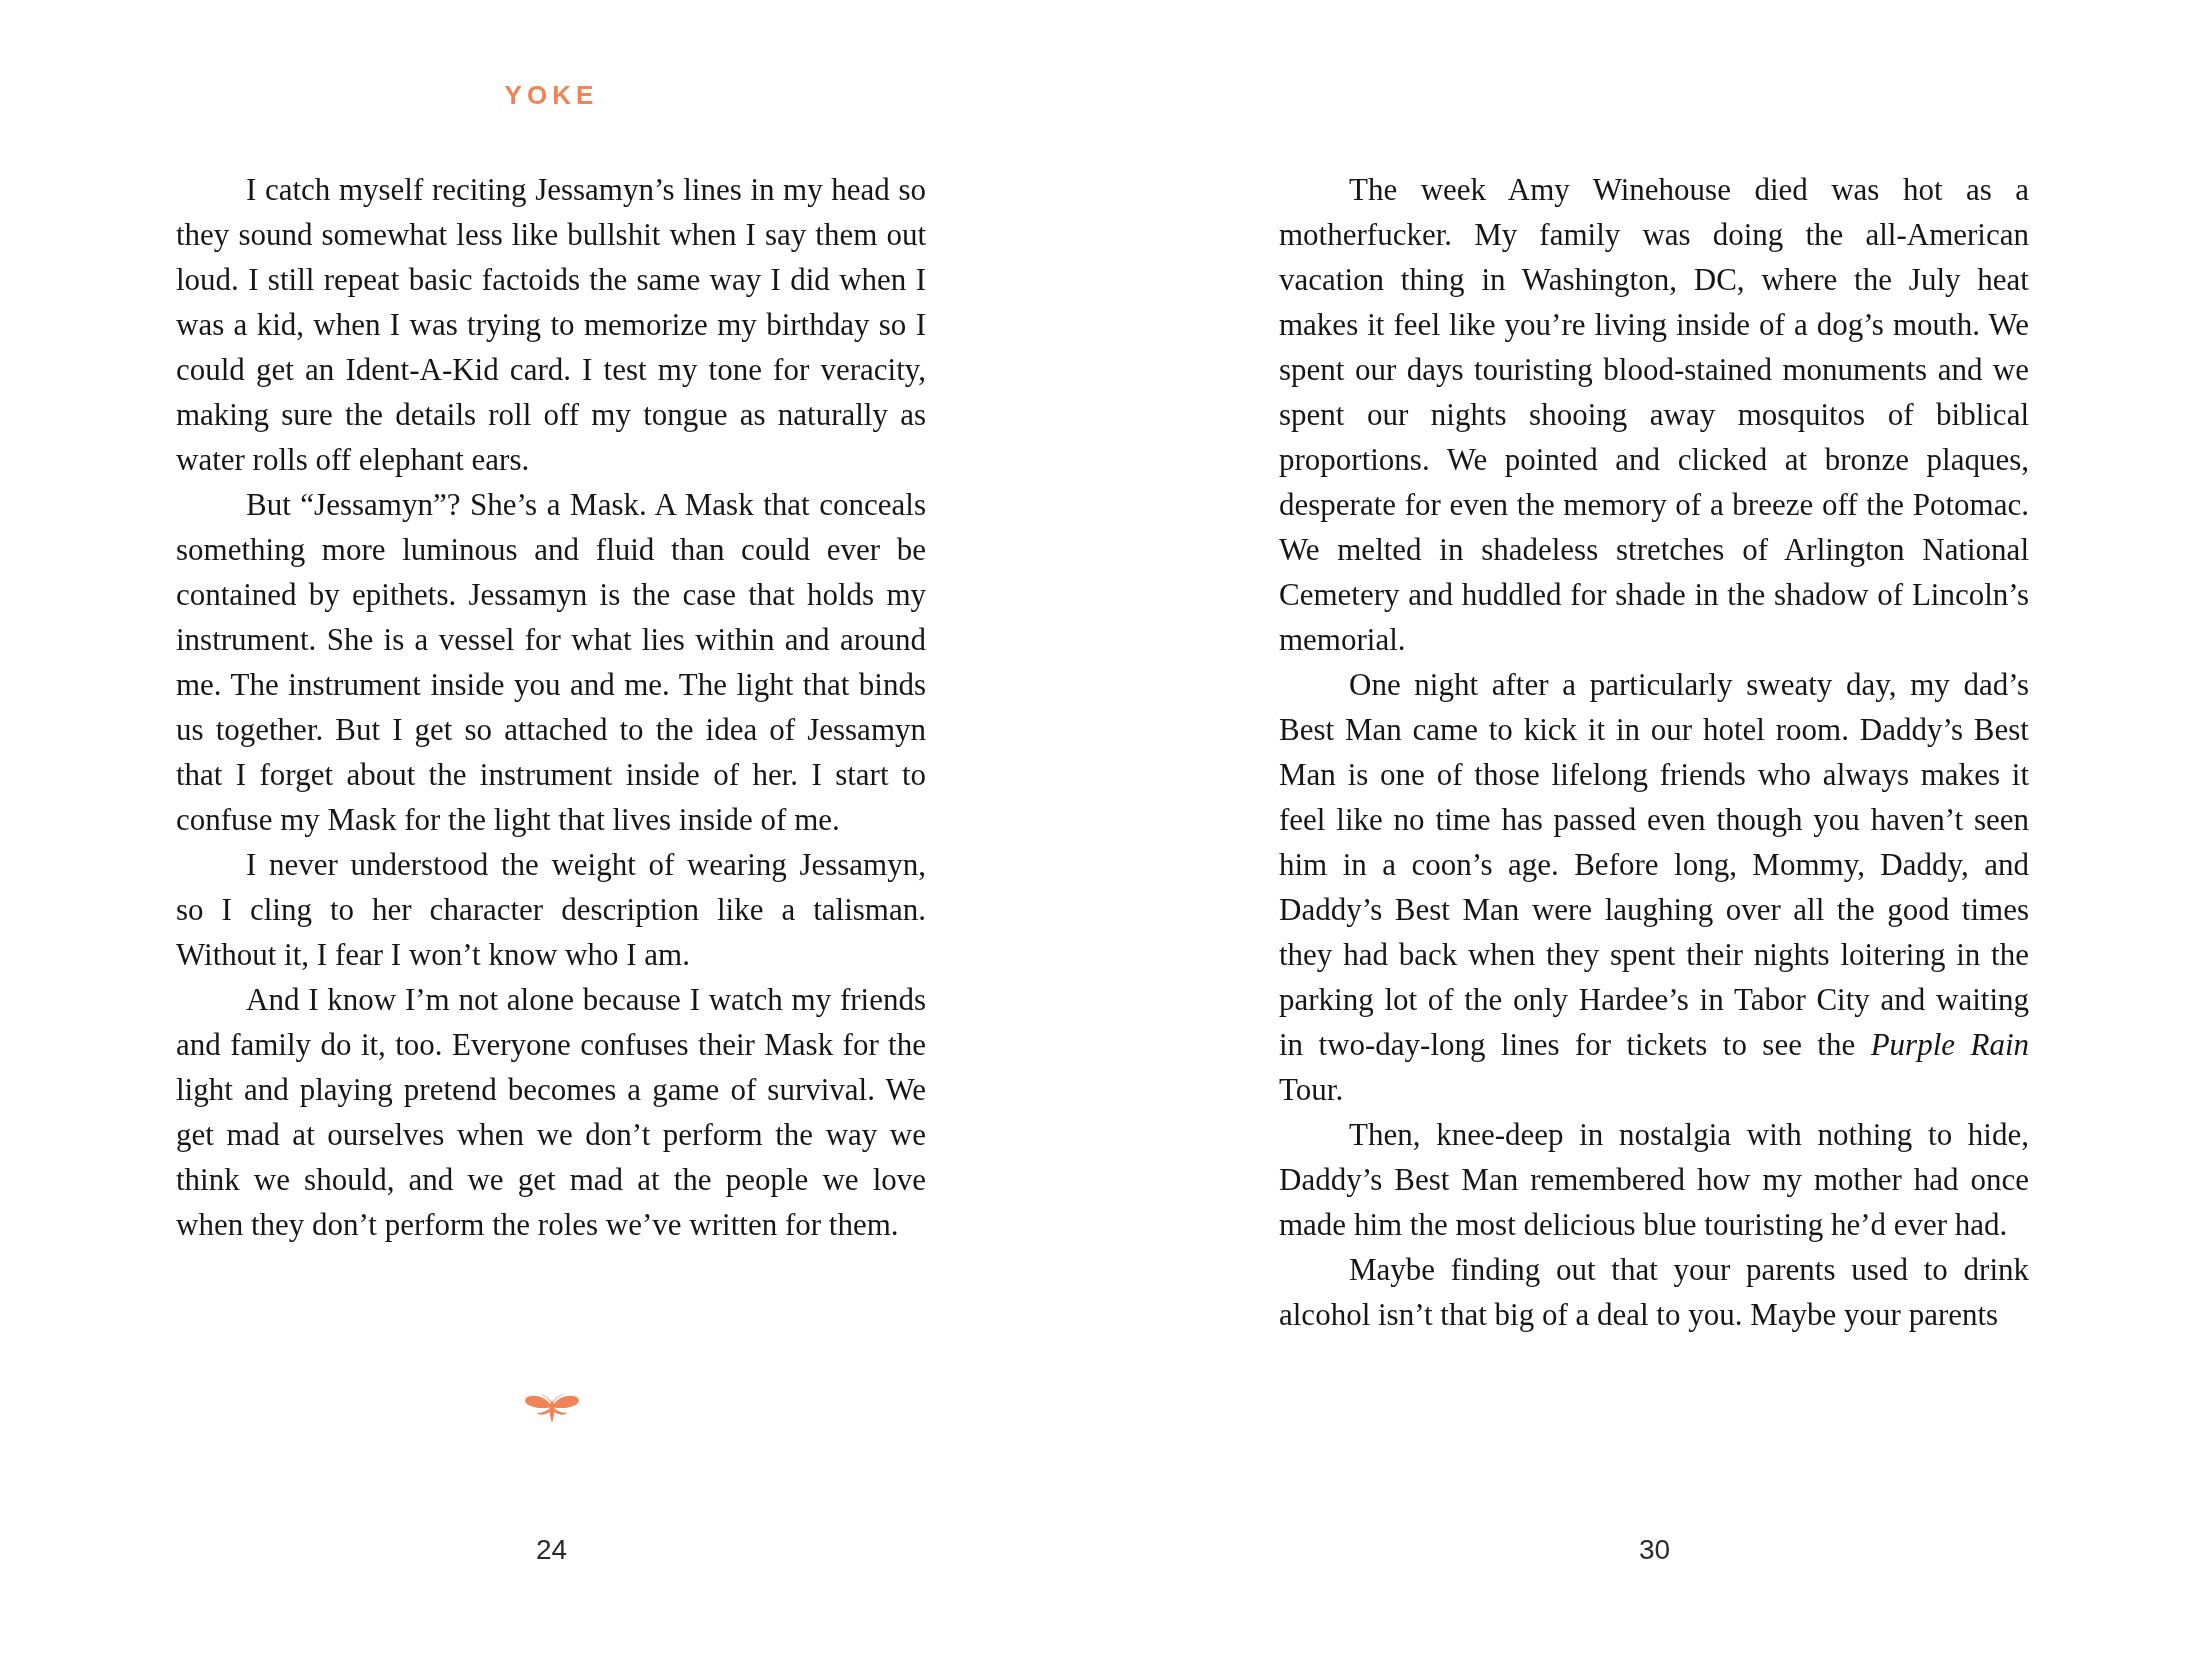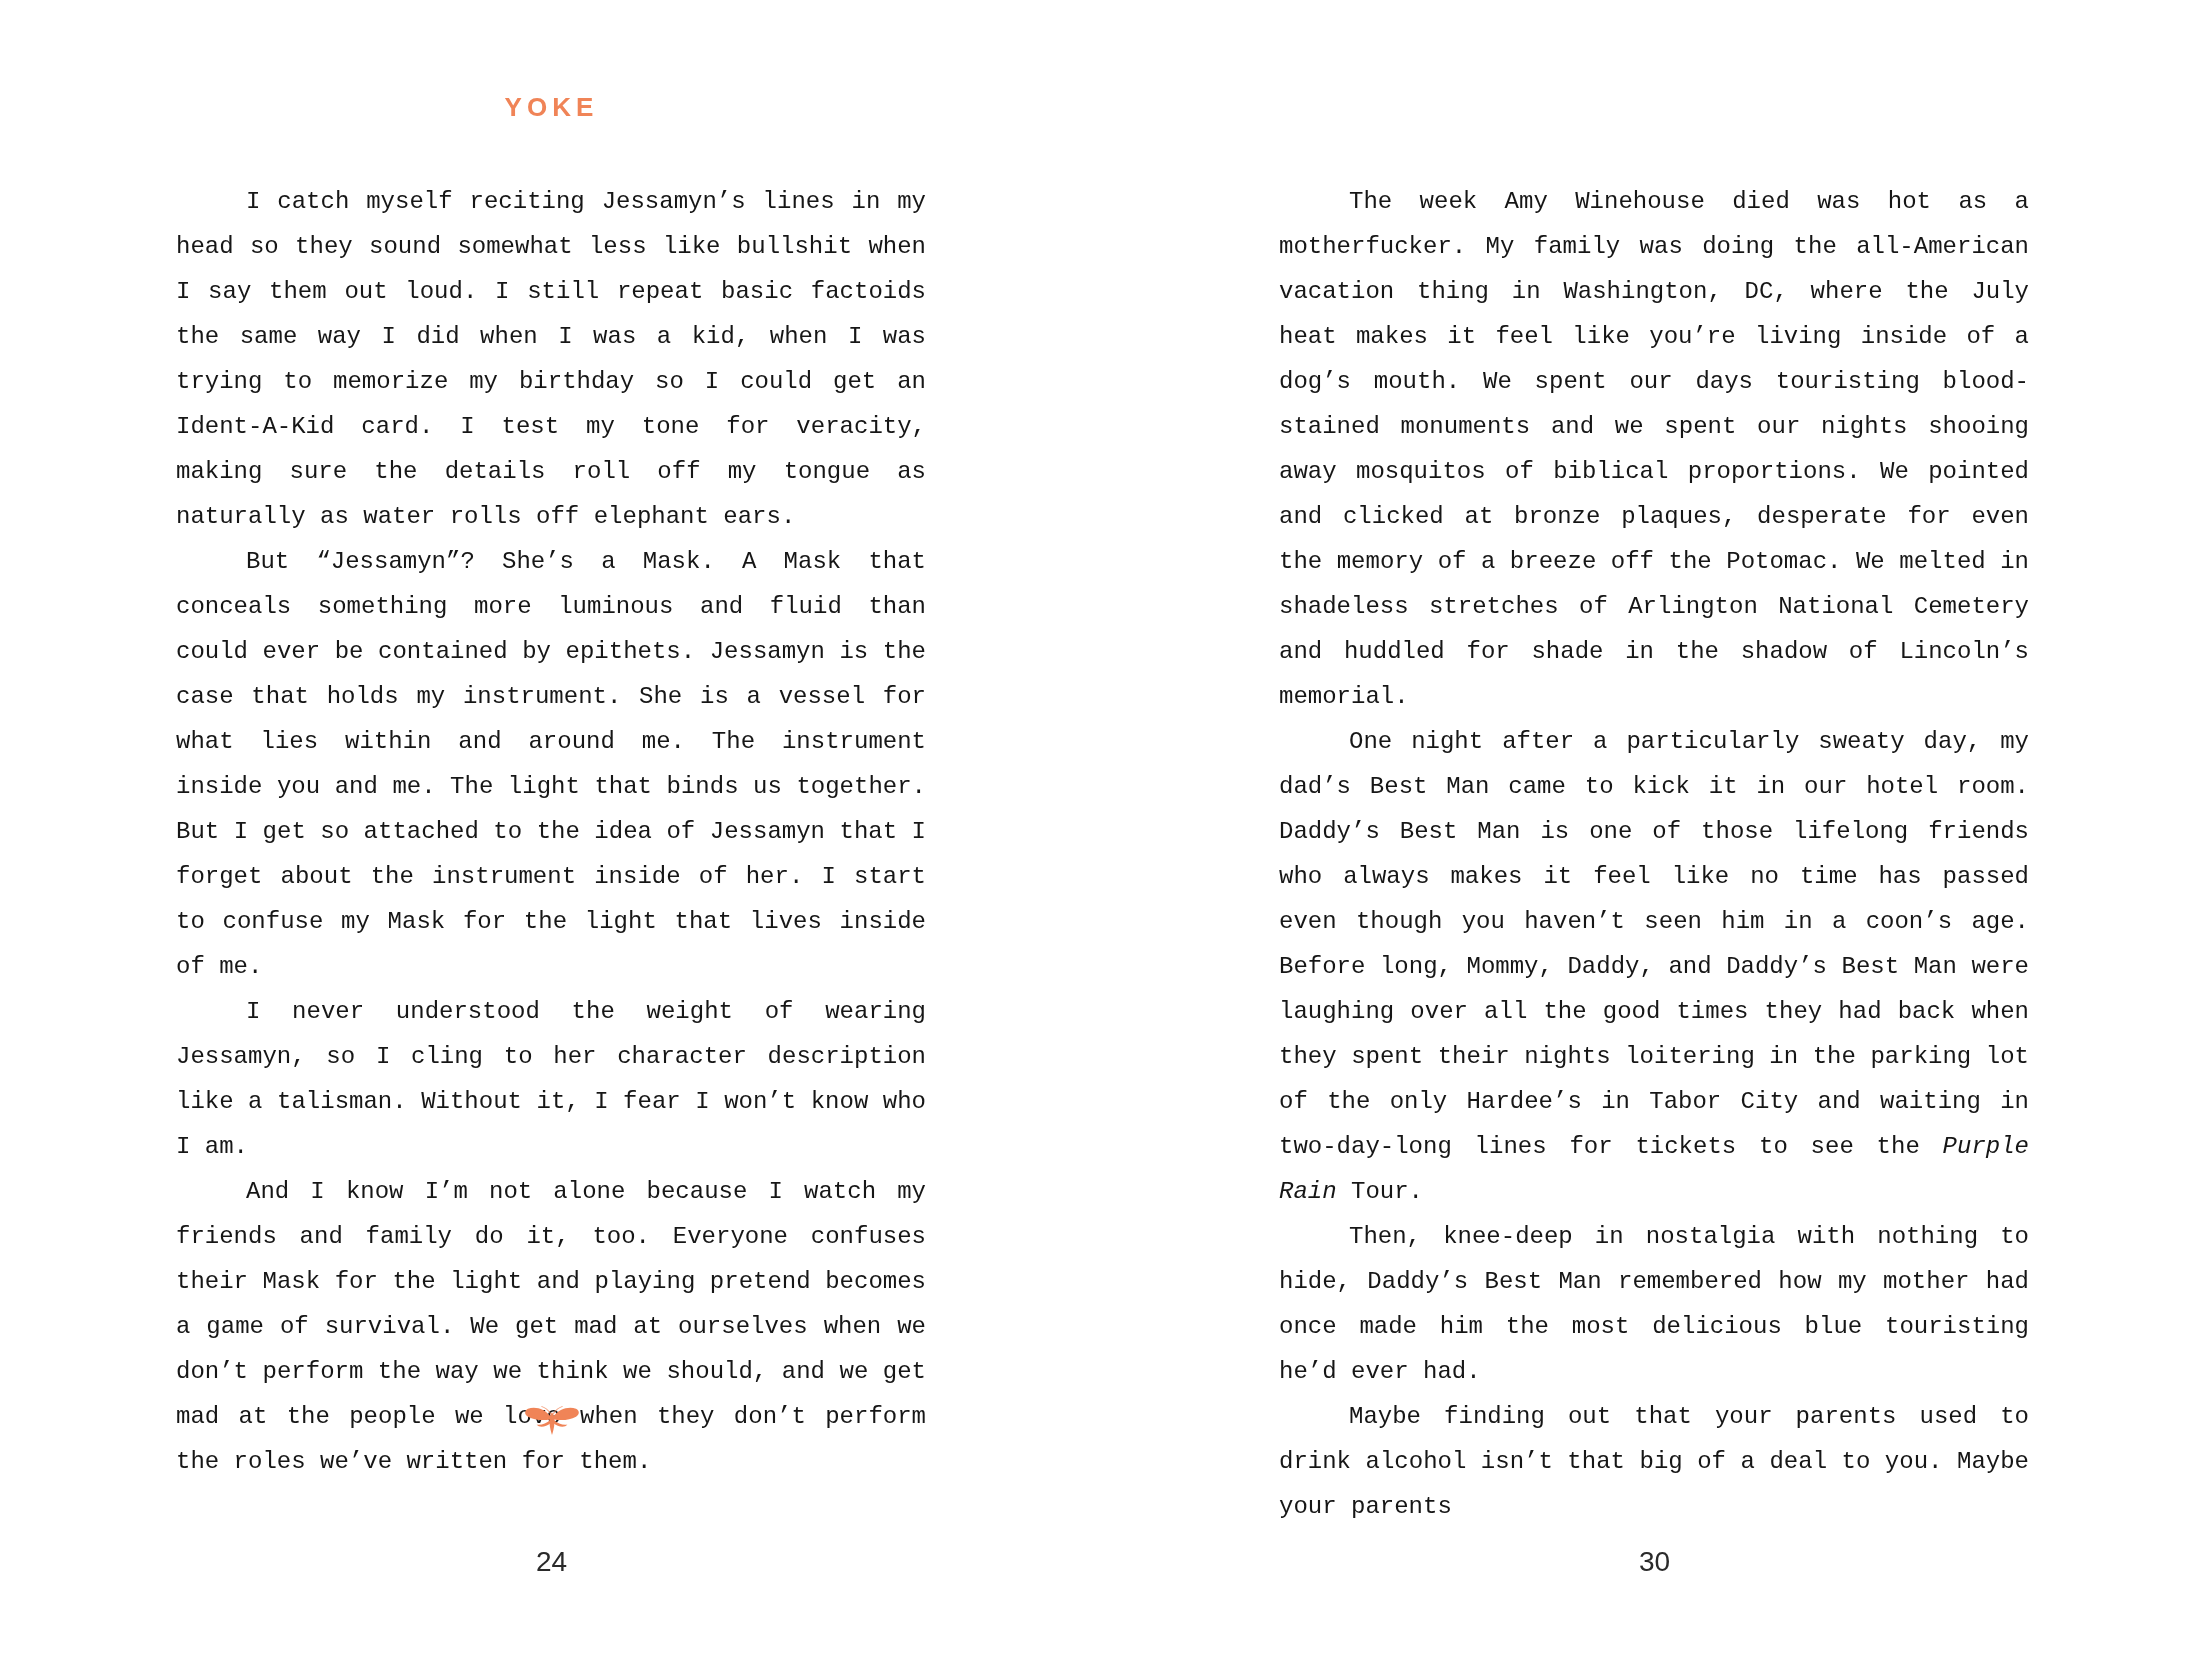--- a/index.html
+++ b/index.html
@@ -14,21 +14,21 @@
     font-family: "Liberation Serif", serif;
   }
   .spread {
     position: relative;
     width: 2205px;
     height: 1654px;
     background: #ffffff;
   }
   .page {
     position: absolute;
-    top: 12px;
+    top: 0;
     width: 1103px;
     height: 1444px;
   }
   .page.left  { left: 0; }
   .page.right { left: 1103px; }
 
   .running-header {
     position: absolute;
     top: 80px;
     left: 0;
@@ -49,22 +49,22 @@
   }
 
   .text-block {
     position: absolute;
     top: 167px;
     left: 176px;
     width: 750px;
   }
   .text-block p {
     margin: 0;
-    font-family: Liberation Mono, monospace;
-    font-size: 24px;
+    font-family: Liberation Serif, serif;
+    font-size: 31px;
     line-height: 45px;
     color: #161616;
     text-align: justify;
     text-indent: 70px;
     hyphens: none;
   }
   .text-block p .italic {
     font-style: italic;
   }
 

